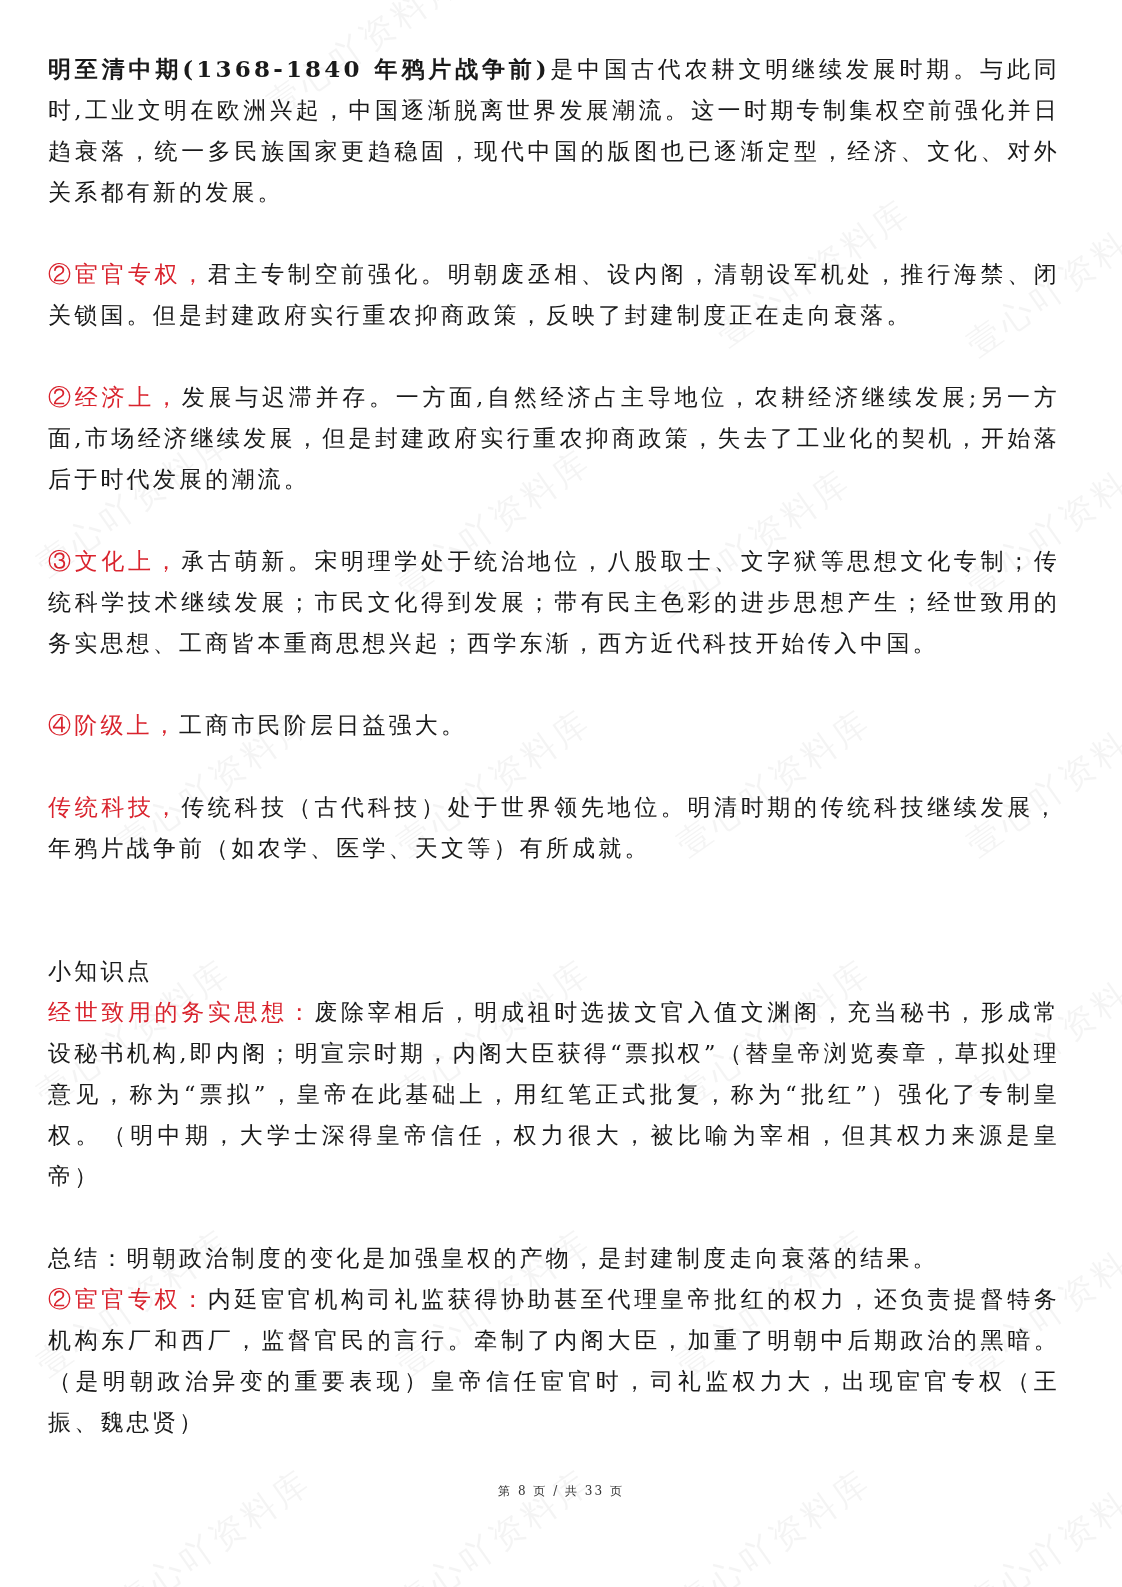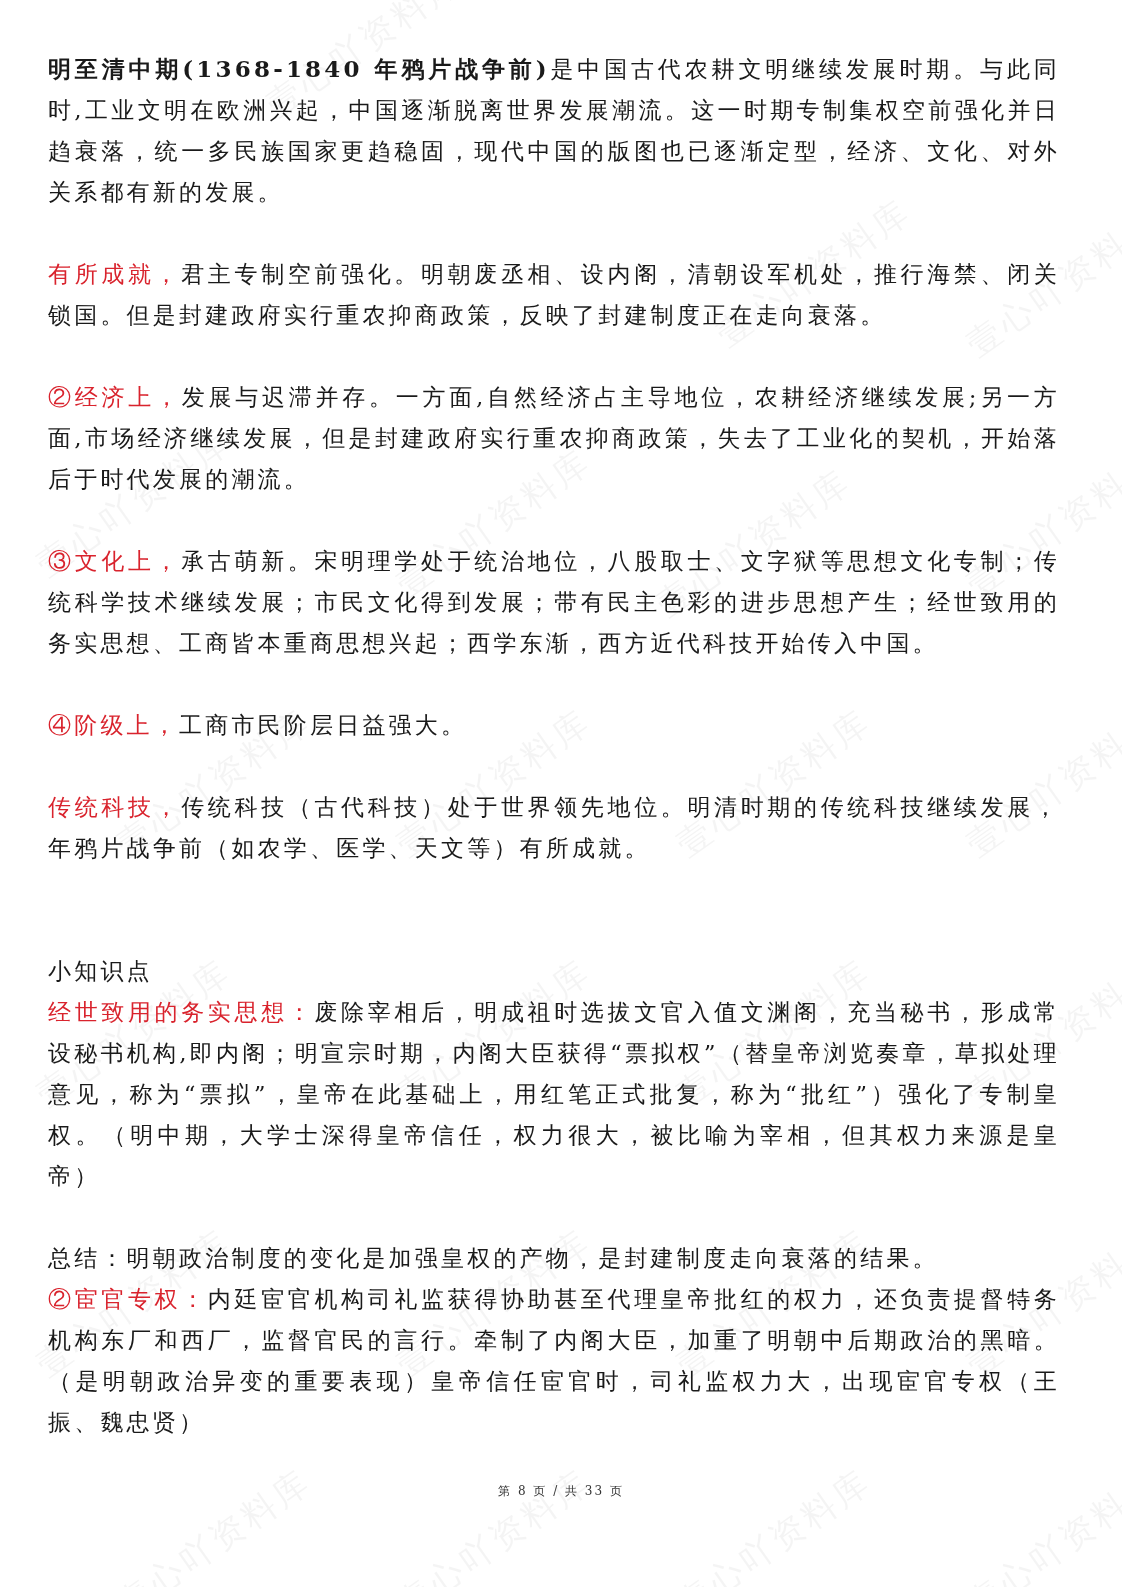--- a/index.html
+++ b/index.html
@@ -47,21 +47,21 @@
 
 <div class="page">
 
   <p class="para">
     <span class="bold">明至清中期(1368-1840 年鸦片战争前)</span><span>是中国古代农耕文明继续发展时期。与此同时,工业文明在欧洲兴起，中国逐渐脱离世界发展潮流。这一时期专制集权空前强化并日趋衰落，统一多民族国家更趋稳固，现代中国的版图也已逐渐定型，经济、文化、对外关系都有新的发展。</span>
   </p>
 
   <div class="gap-lg"></div>
 
   <p class="para">
-    <span class="red">有所成就，</span><span>君主专制空前强化。明朝废丞相、设内阁，清朝设军机处，推行海禁、闭关锁国。但是封建政府实行重农抑商政策，反映了封建制度正在走向衰落。</span>
+    <span class="red">②宦官专权，</span><span>君主专制空前强化。明朝废丞相、设内阁，清朝设军机处，推行海禁、闭关锁国。但是封建政府实行重农抑商政策，反映了封建制度正在走向衰落。</span>
   </p>
 
   <div class="gap-lg"></div>
 
   <p class="para">
     <span class="red">②经济上，</span><span>发展与迟滞并存。一方面,自然经济占主导地位，农耕经济继续发展;另一方面,市场经济继续发展，但是封建政府实行重农抑商政策，失去了工业化的契机，开始落后于时代发展的潮流。</span>
   </p>
 
   <div class="gap-lg"></div>
 

